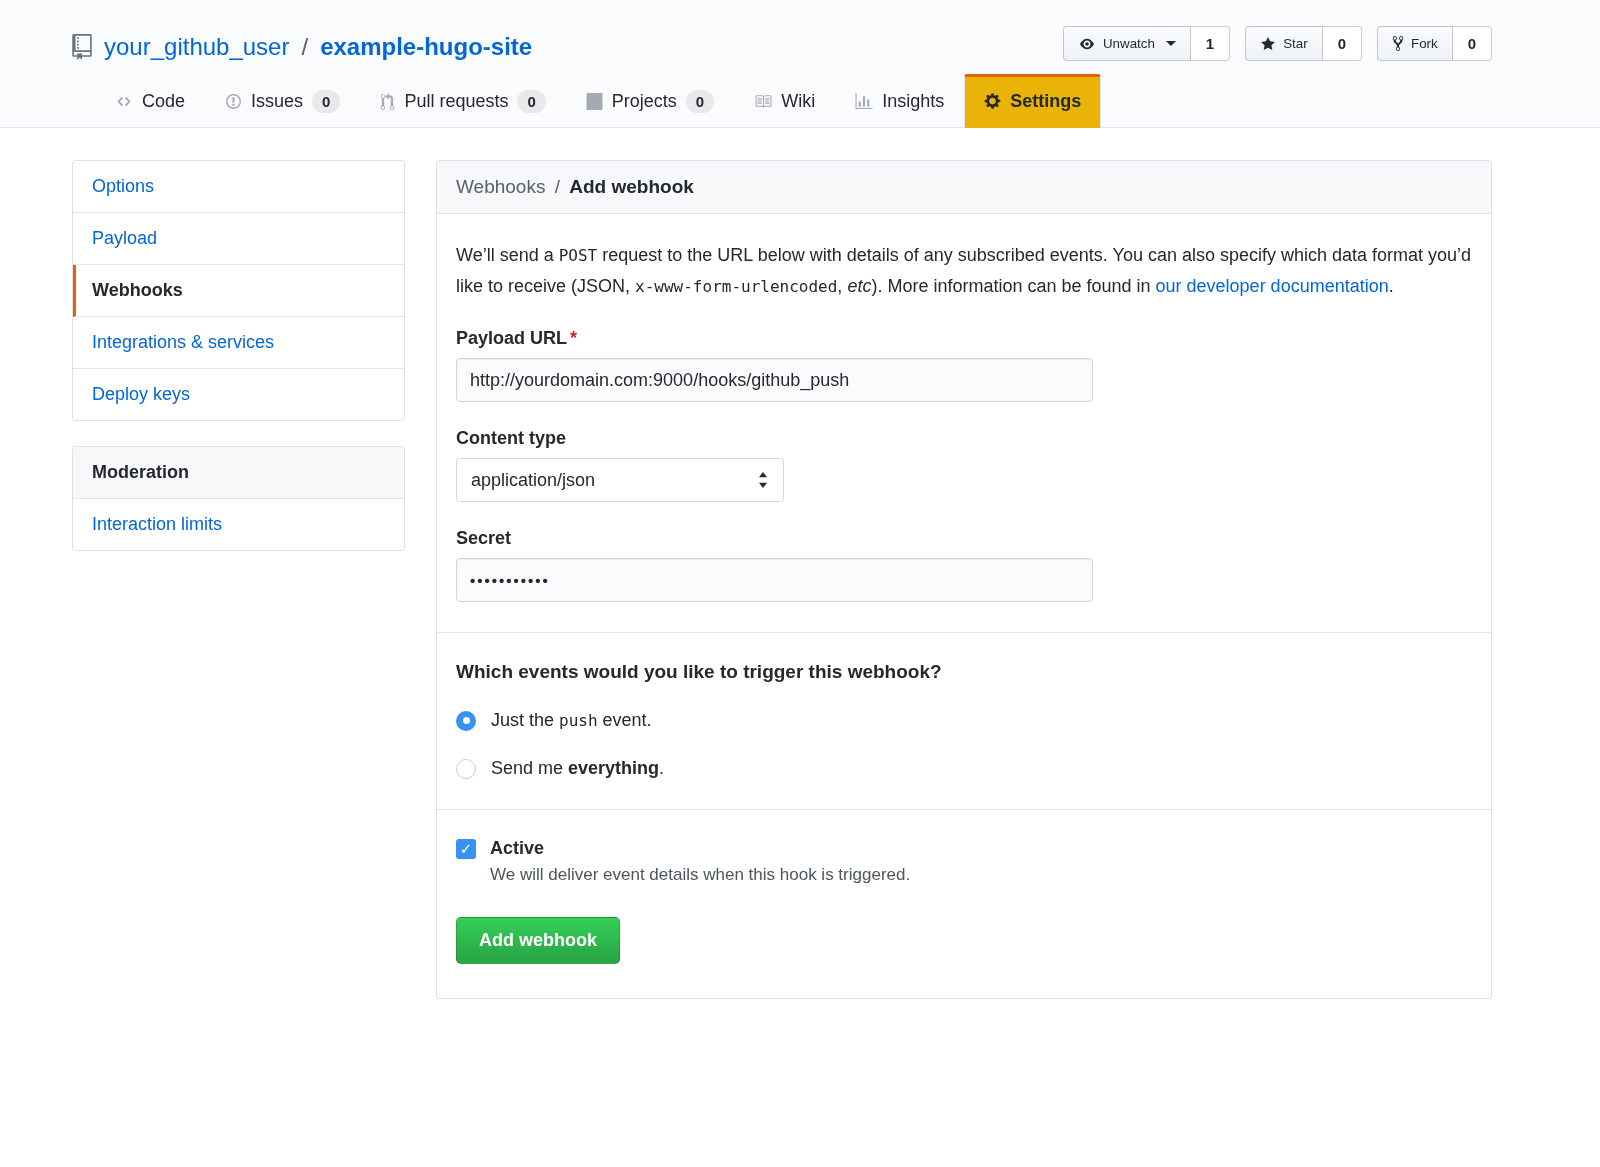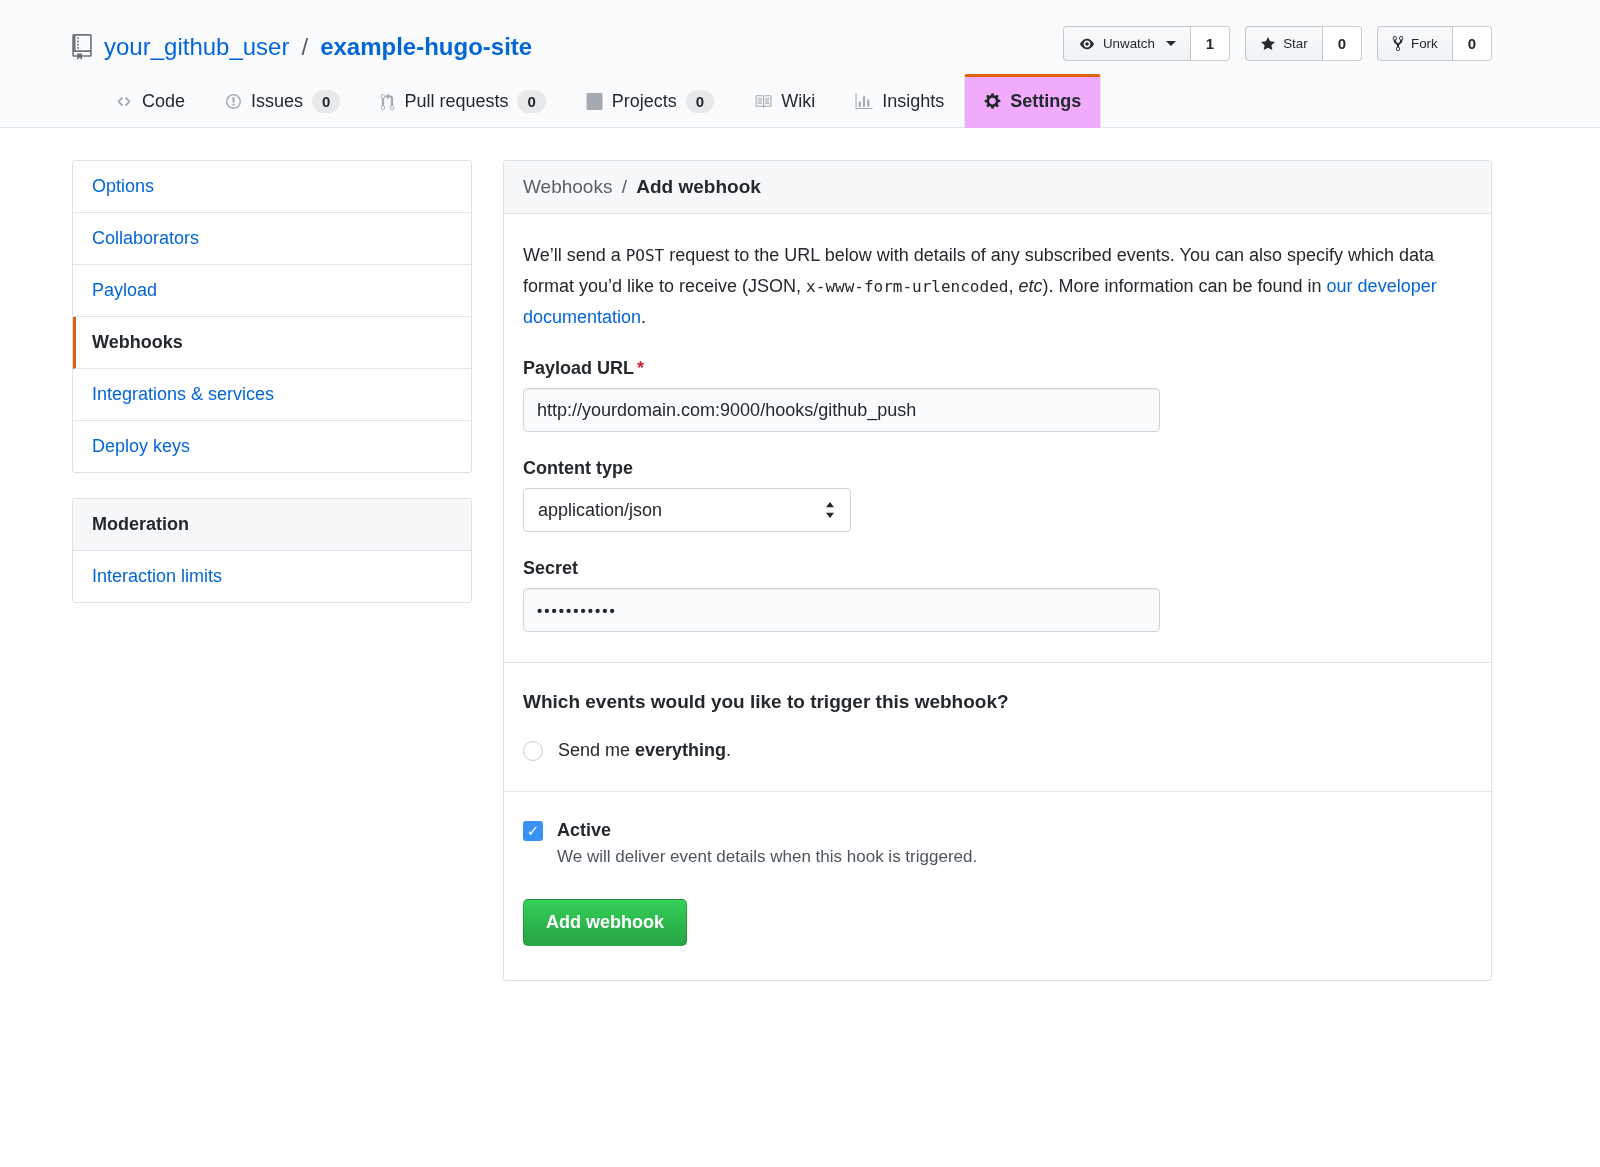--- a/index.html
+++ b/index.html
@@ -40,34 +40,34 @@
 
   
   .repo-nav { display:flex; margin:12px 0 0 25px; }
   .repo-tab {
     display:flex; align-items:center; gap:9px; padding:15px 19px;
     font-size:18px; color:#24292e; border:1px solid transparent; border-bottom:0;
     cursor:pointer; position:relative; top:1px;
   }
   .repo-tab .octicon { color:#a3aab1; }
   .repo-tab.active {
-    background:#f0abfc; font-weight:700;
+    background:#eab308; font-weight:700;
     border-color:#e1e4e8; border-top:3px solid #e36209;
     border-radius:3px 3px 0 0; padding-top:12px;
   }
   .repo-tab.active .octicon { color:#24292e; }
   .counter {
     background:rgba(27,31,35,.08); border-radius:20px; padding:3px 10px;
     font-size:15px; font-weight:600; color:#24292e;
   }
 
   
   .content { display:flex; gap:31px; padding:32px 108px 40px 72px; align-items:flex-start; }
 
-  .sidebar { width:400px; flex:none; }
+  .sidebar { width:333px; flex:none; }
   .menu { border:1px solid #dfe2e5; border-radius:3px; background:#fff; }
   .menu + .menu { margin-top:25px; }
   .menu-item {
     display:block; padding:15px 19px; font-size:18px; color:#0366d6;
     border-bottom:1px solid #e1e4e8; cursor:pointer;
   }
   .menu-item:last-child { border-bottom:0; }
   .menu-item.active {
     color:#24292e; font-weight:700; border-left:3px solid #e36209; padding-left:16px;
   }
@@ -262,21 +262,20 @@
         </a>
       </nav>
     </div>
   </header>
 
   <div class="content">
 
     <aside class="sidebar">
       <nav class="menu">
         <a class="menu-item">Options</a>
-        <a class="menu-item">Collaborators</a>
         <a class="menu-item">Payload</a>
         <a class="menu-item active">Webhooks</a>
         <a class="menu-item">Integrations &amp; services</a>
         <a class="menu-item">Deploy keys</a>
       </nav>
 
       <nav class="menu">
         <div class="menu-header">Moderation</div>
         <a class="menu-item">Interaction limits</a>
       </nav>
@@ -313,20 +312,24 @@
 
         <div class="form-group">
           <label class="form-label">Secret</label>
           <input class="text-input secret-input" type="text" value="•••••••••••" style="">
         </div>
 
         <hr class="rule">
 
         <h4 class="events-heading">Which events would you like to trigger this webhook?</h4>
 
+        <div class="radio-row">
+          <span class="radio on"></span>
+          <span><span>Just the </span><code>push</code><span> event.</span></span>
+        </div>
 
         <div class="radio-row">
           <span class="radio off"></span>
           <span><span>Send me </span><strong>everything</strong><span>.</span></span>
         </div>
 
 
         <hr class="rule">
 
         <div class="active-row">

